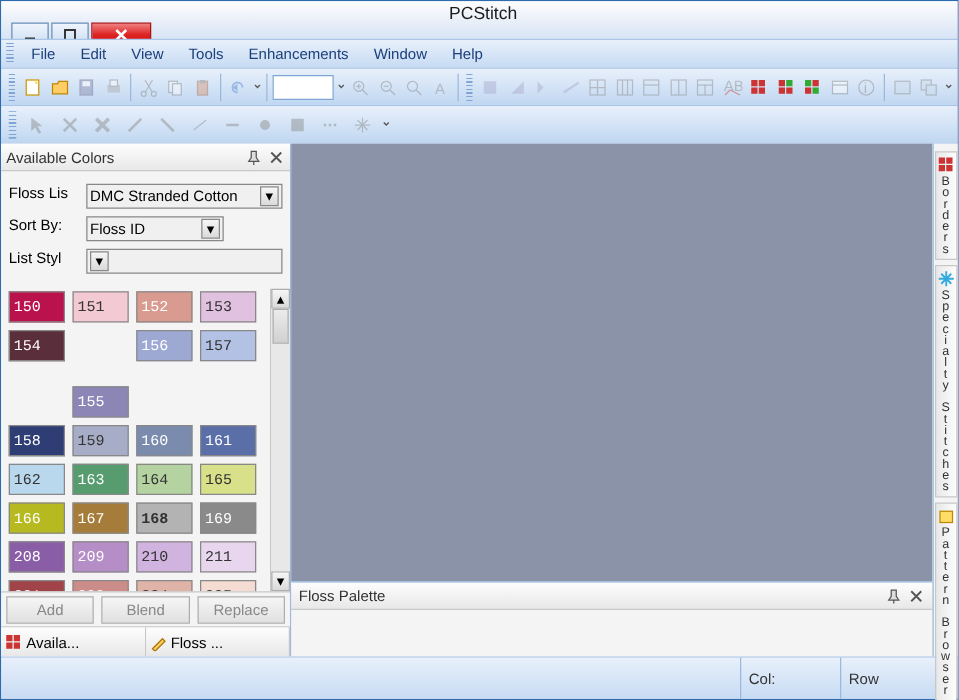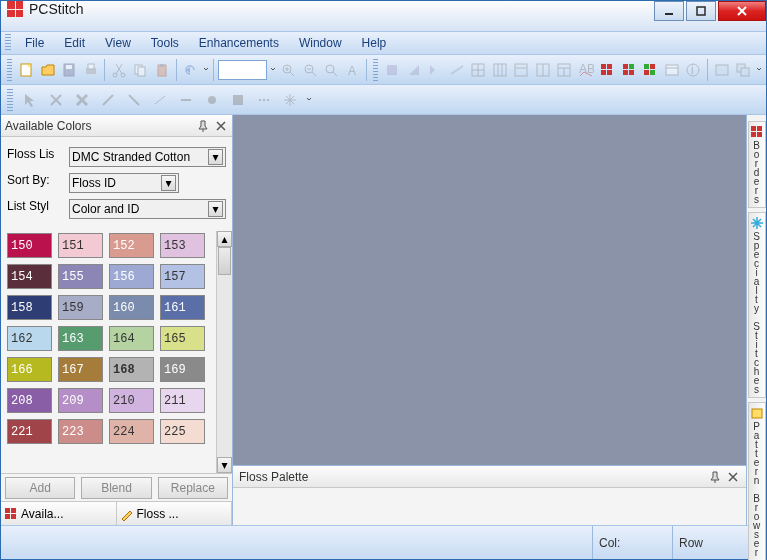--- a/index.html
+++ b/index.html
@@ -1,18 +1,18 @@
 <!DOCTYPE html>
 <html><head>
 <meta charset="utf-8">
 <style>
   * { box-sizing: border-box; margin: 0; padding: 0; font-family: "Segoe UI", Tahoma, sans-serif; font-size: 12px; }
   html, body { width: 767px; height: 560px; overflow: hidden; }
   .window { width: 767px; height: 560px; border: 1px solid #2d6bb0; background: #e8eef7; display: flex; flex-direction: column; }
-  .titlebar { height: 30px; background: linear-gradient(#fdfdfe,#eaf0f9 50%,#d7e4f5); display: flex; align-items: flex-start; padding: 0 0 0 6px; }
+  .titlebar { height: 30px; background: linear-gradient(#fdfdfe,#eaf0f9 50%,#d7e4f5); display: flex; align-items: center; padding: 0 0 0 6px; flex-direction: column; }
   .titlebar .appicon { width: 16px; height: 16px; margin-right: 6px; display: grid; grid-template-columns: 1fr 1fr; grid-template-rows: 1fr 1fr; gap:1px;}
   .titlebar .appicon span { background:#d33; }
   .titlebar .title { flex: 1; color: #1a1a1a; font-size: 14px; }
   .winbtns { display: flex; height: 22px; align-self: flex-start;}
   .winbtn { width: 30px; height: 20px; margin-left: 2px; border: 1px solid #6a8fb8; background: linear-gradient(#eef4fc,#cadcf0); display:flex;align-items:center;justify-content:center; }
   .winbtn.close { width: 48px; background: linear-gradient(#f08080,#d22,#c11); border-color:#a11;}
   .winbtn svg { display:block;}
   .menubar { height: 24px; background: linear-gradient(#e8f0fb,#c7dbf3); border-top:1px solid #a9c5e8; border-bottom:1px solid #a9c5e8; display:flex; align-items:center; padding:0 4px; position:relative;}
   .menubar .grip { width:6px; height:18px; background:repeating-linear-gradient(to bottom,#7ea5d4 0 1px,transparent 1px 3px); margin-right:4px;}
   .menubar .item { padding:18px 10px; color:#1a3f7a; cursor:default;}
@@ -397,34 +397,33 @@
         <div class="row">
           <label>Sort By:</label>
           <div class="sel" style="max-width:110px">
               <div class="v">Floss ID</div>
               <div class="dd">▾</div>
             </div>
         </div>
         <div class="row">
           <label>List Styl</label>
           <div class="sel">
-              <div class="v">Color and ID</div>
               <div class="dd">▾</div>
             </div>
         </div>
       </div>
       <div class="swatchwrap">
         <div class="swatchgrid">
             <div class="grid" id="grid">
               <div class="sw" style="background: rgb(185, 18, 77);">150</div>
               <div class="sw dark" style="background: rgb(243, 201, 211);">151</div>
               <div class="sw" style="background: rgb(217, 154, 143);">152</div>
               <div class="sw dark" style="background: rgb(224, 193, 224);">153</div>
               <div class="sw" style="background: rgb(90, 46, 58);">154</div>
-              <div class="sw" style="background: rgb(140, 134, 182);">155</div>
+              <div class="sw" style="background: rgb(140, 134, 182); margin-top: 45px;">155</div>
               <div class="sw" style="background: rgb(157, 169, 211);">156</div>
               <div class="sw dark" style="background: rgb(179, 193, 228);">157</div>
               <div class="sw" style="background: rgb(46, 61, 115);">158</div>
               <div class="sw dark" style="background: rgb(167, 173, 199);">159</div>
               <div class="sw" style="background: rgb(122, 139, 173);">160</div>
               <div class="sw" style="background: rgb(90, 111, 168);">161</div>
               <div class="sw dark" style="background: rgb(185, 216, 238);">162</div>
               <div class="sw" style="background: rgb(86, 156, 111);">163</div>
               <div class="sw dark" style="background: rgb(180, 211, 161);">164</div>
               <div class="sw dark" style="background: rgb(216, 225, 138);">165</div>

